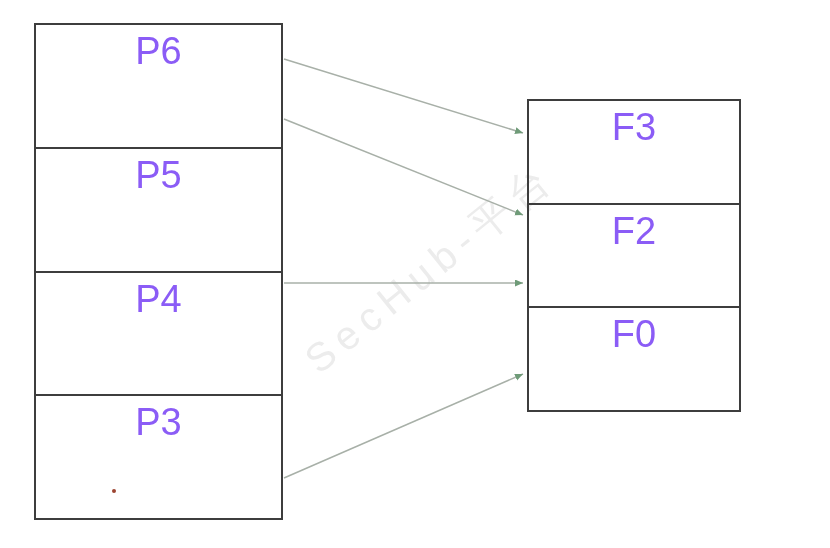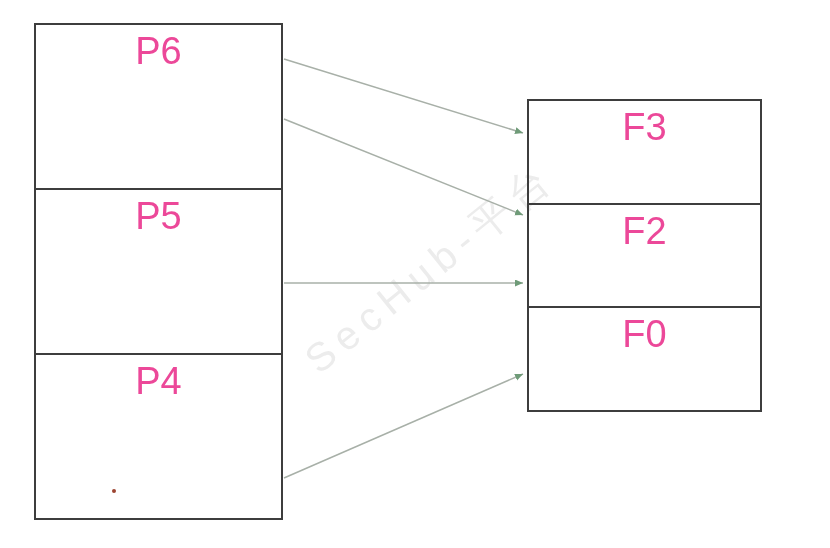--- a/index.html
+++ b/index.html
@@ -38,32 +38,32 @@
   }
   .pages-table {
     left: 34px;
     top: 23px;
     width: 249px;
     height: 497px;
   }
   .frames-table {
     left: 527px;
     top: 99px;
-    width: 235px;
+    width: 214px;
     height: 313px;
   }
   .mrow {
     flex: 1;
     border-bottom: 2px solid #3d3d3d;
     box-sizing: border-box;
     text-align: center;
     font-size: 38px;
     line-height: 1.1;
     padding-top: 6px;
-    color: #ec4899;
+    color: #8b5cf6;
   }
   .mrow:last-child {
     border-bottom: none;
   }
   .arrows {
     position: absolute;
     left: 0;
     top: 0;
     width: 830px;
     height: 548px;
@@ -102,20 +102,21 @@
     <line class="arrow-line" x1="284" y1="59" x2="523" y2="133" marker-end="url(#ah)"></line>
     <line class="arrow-line" x1="284" y1="119" x2="523" y2="215" marker-end="url(#ah)"></line>
     <line class="arrow-line" x1="284" y1="283" x2="523" y2="283" marker-end="url(#ah)"></line>
     <line class="arrow-line" x1="284" y1="478" x2="523" y2="374" marker-end="url(#ah)"></line>
   </svg>
 
   <div class="mtable pages-table">
     <div class="mrow">P6</div>
     <div class="mrow">P5</div>
     <div class="mrow">P4</div>
+    <div class="mrow">P3</div>
   </div>
 
   <div class="mtable frames-table">
     <div class="mrow">F3</div>
     <div class="mrow">F2</div>
     <div class="mrow">F0</div>
   </div>
 
   <div class="red-dot"></div>
 

